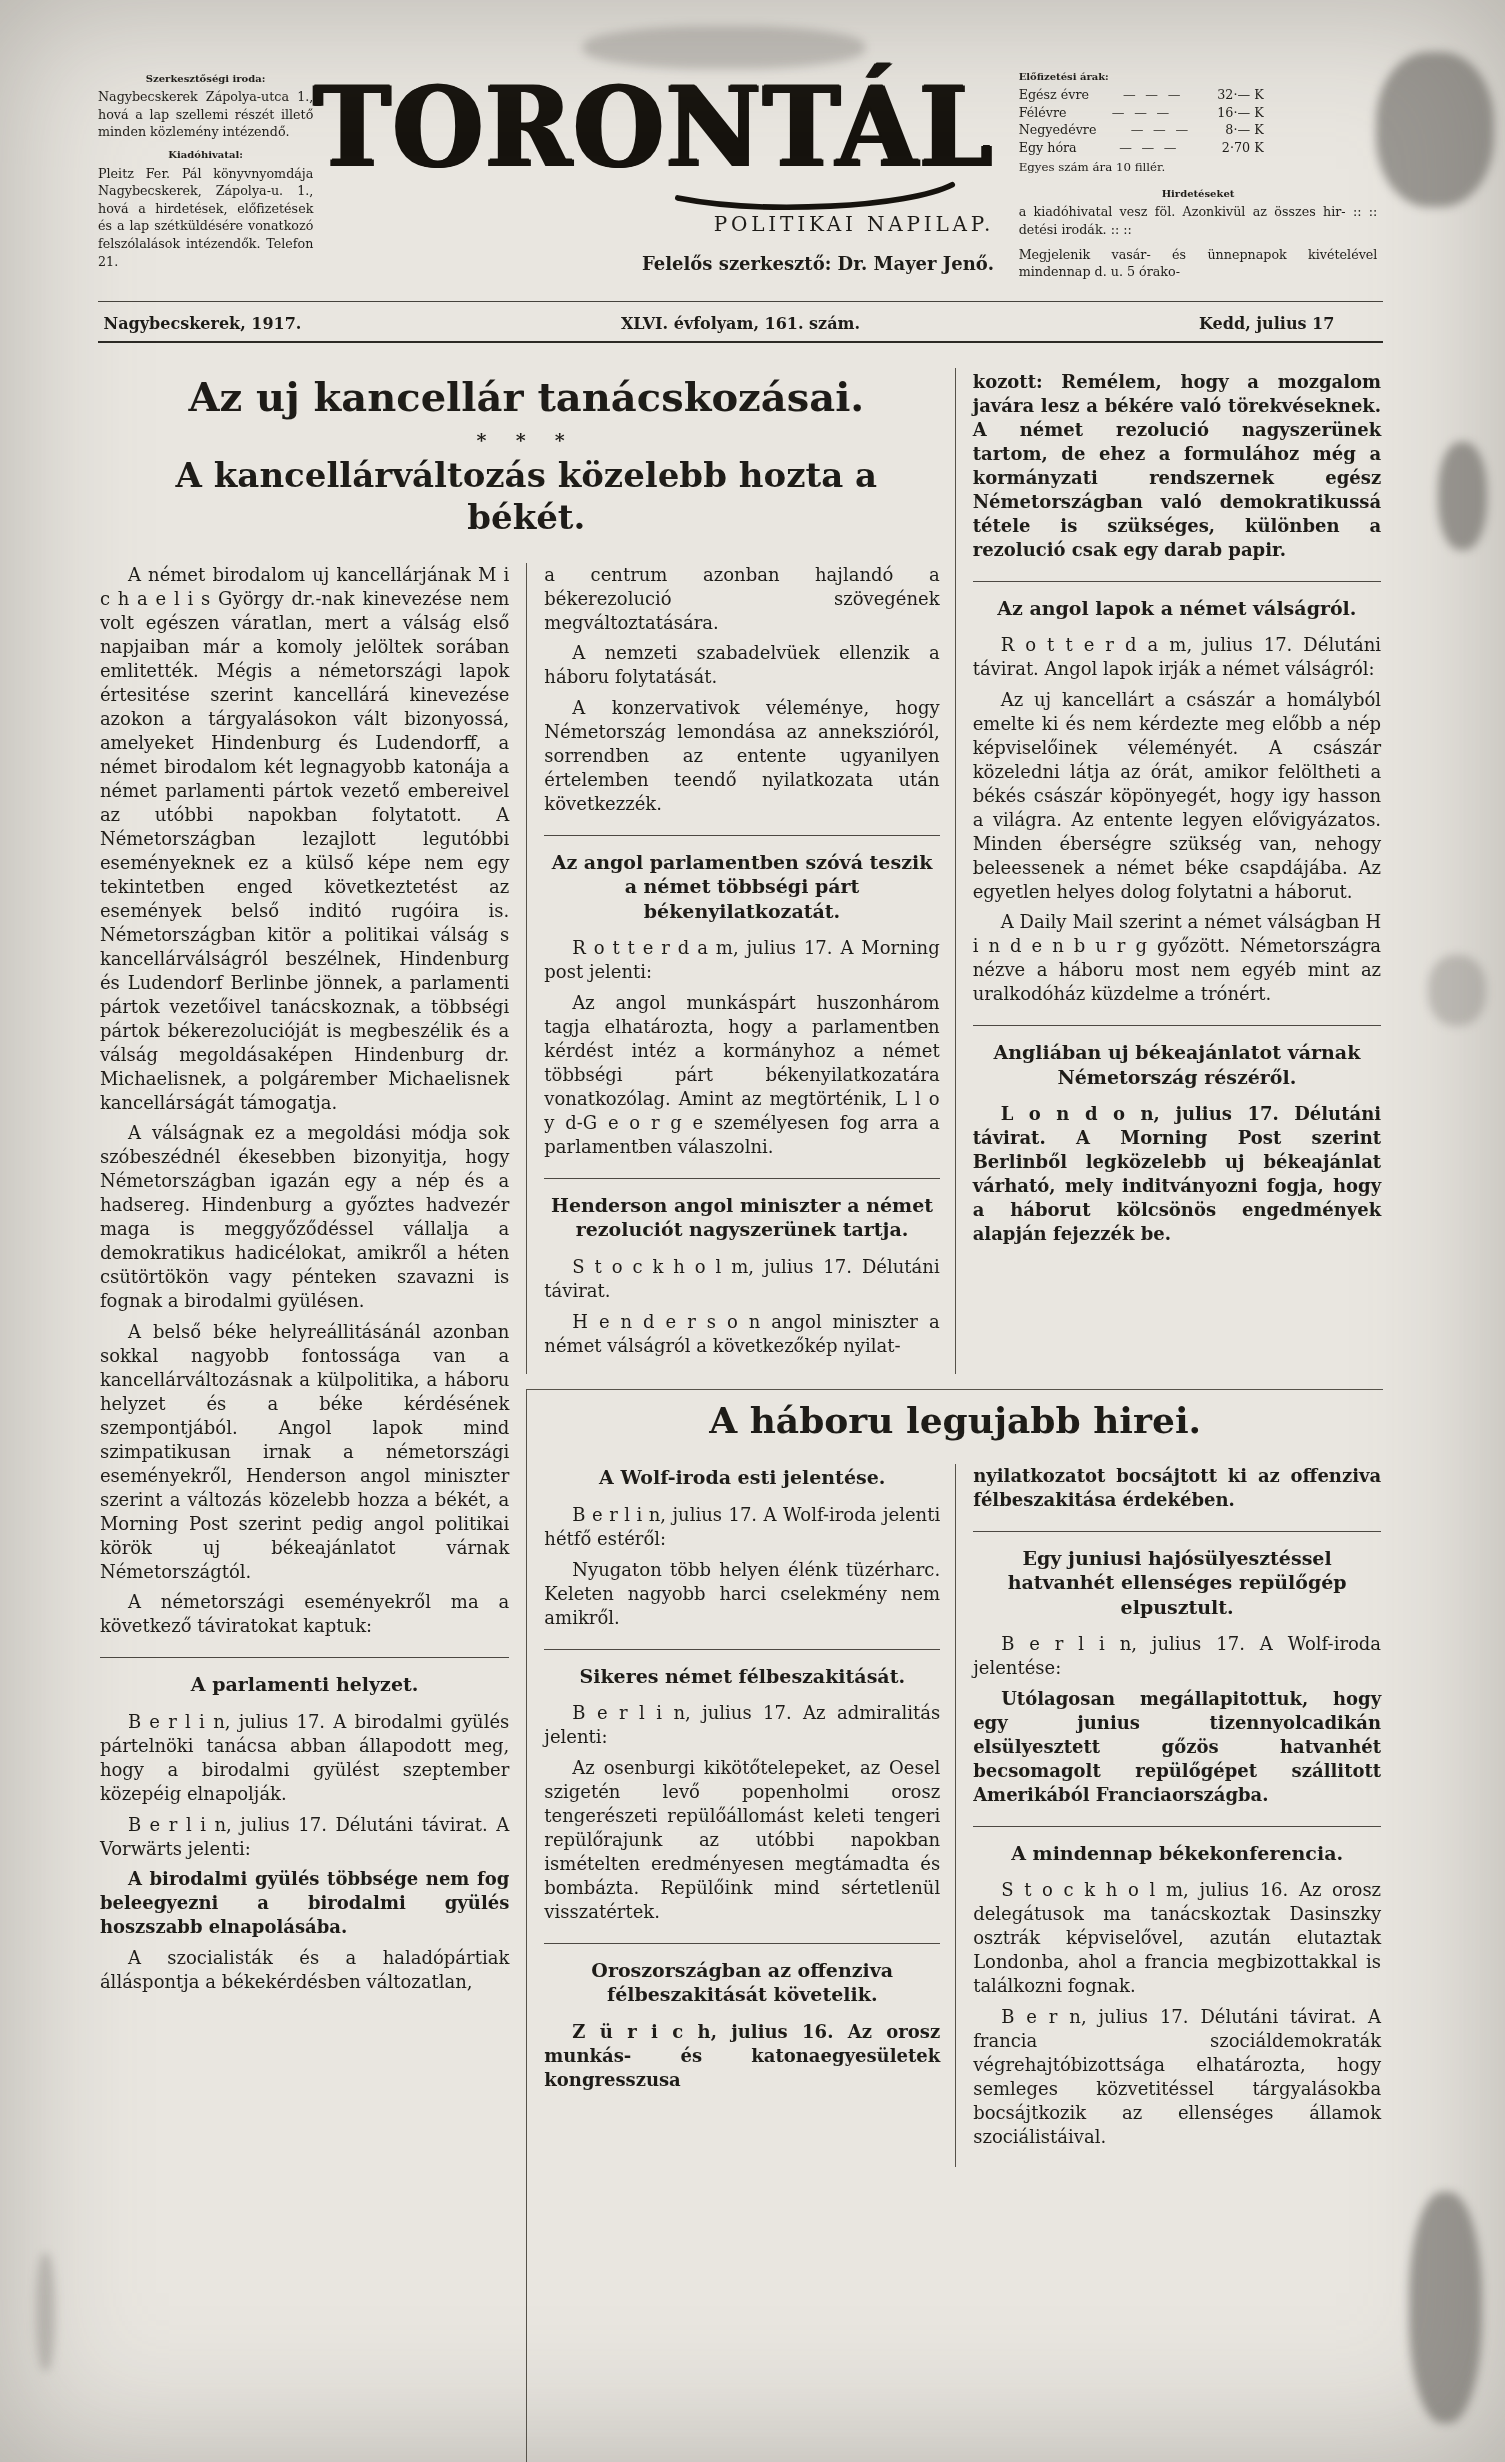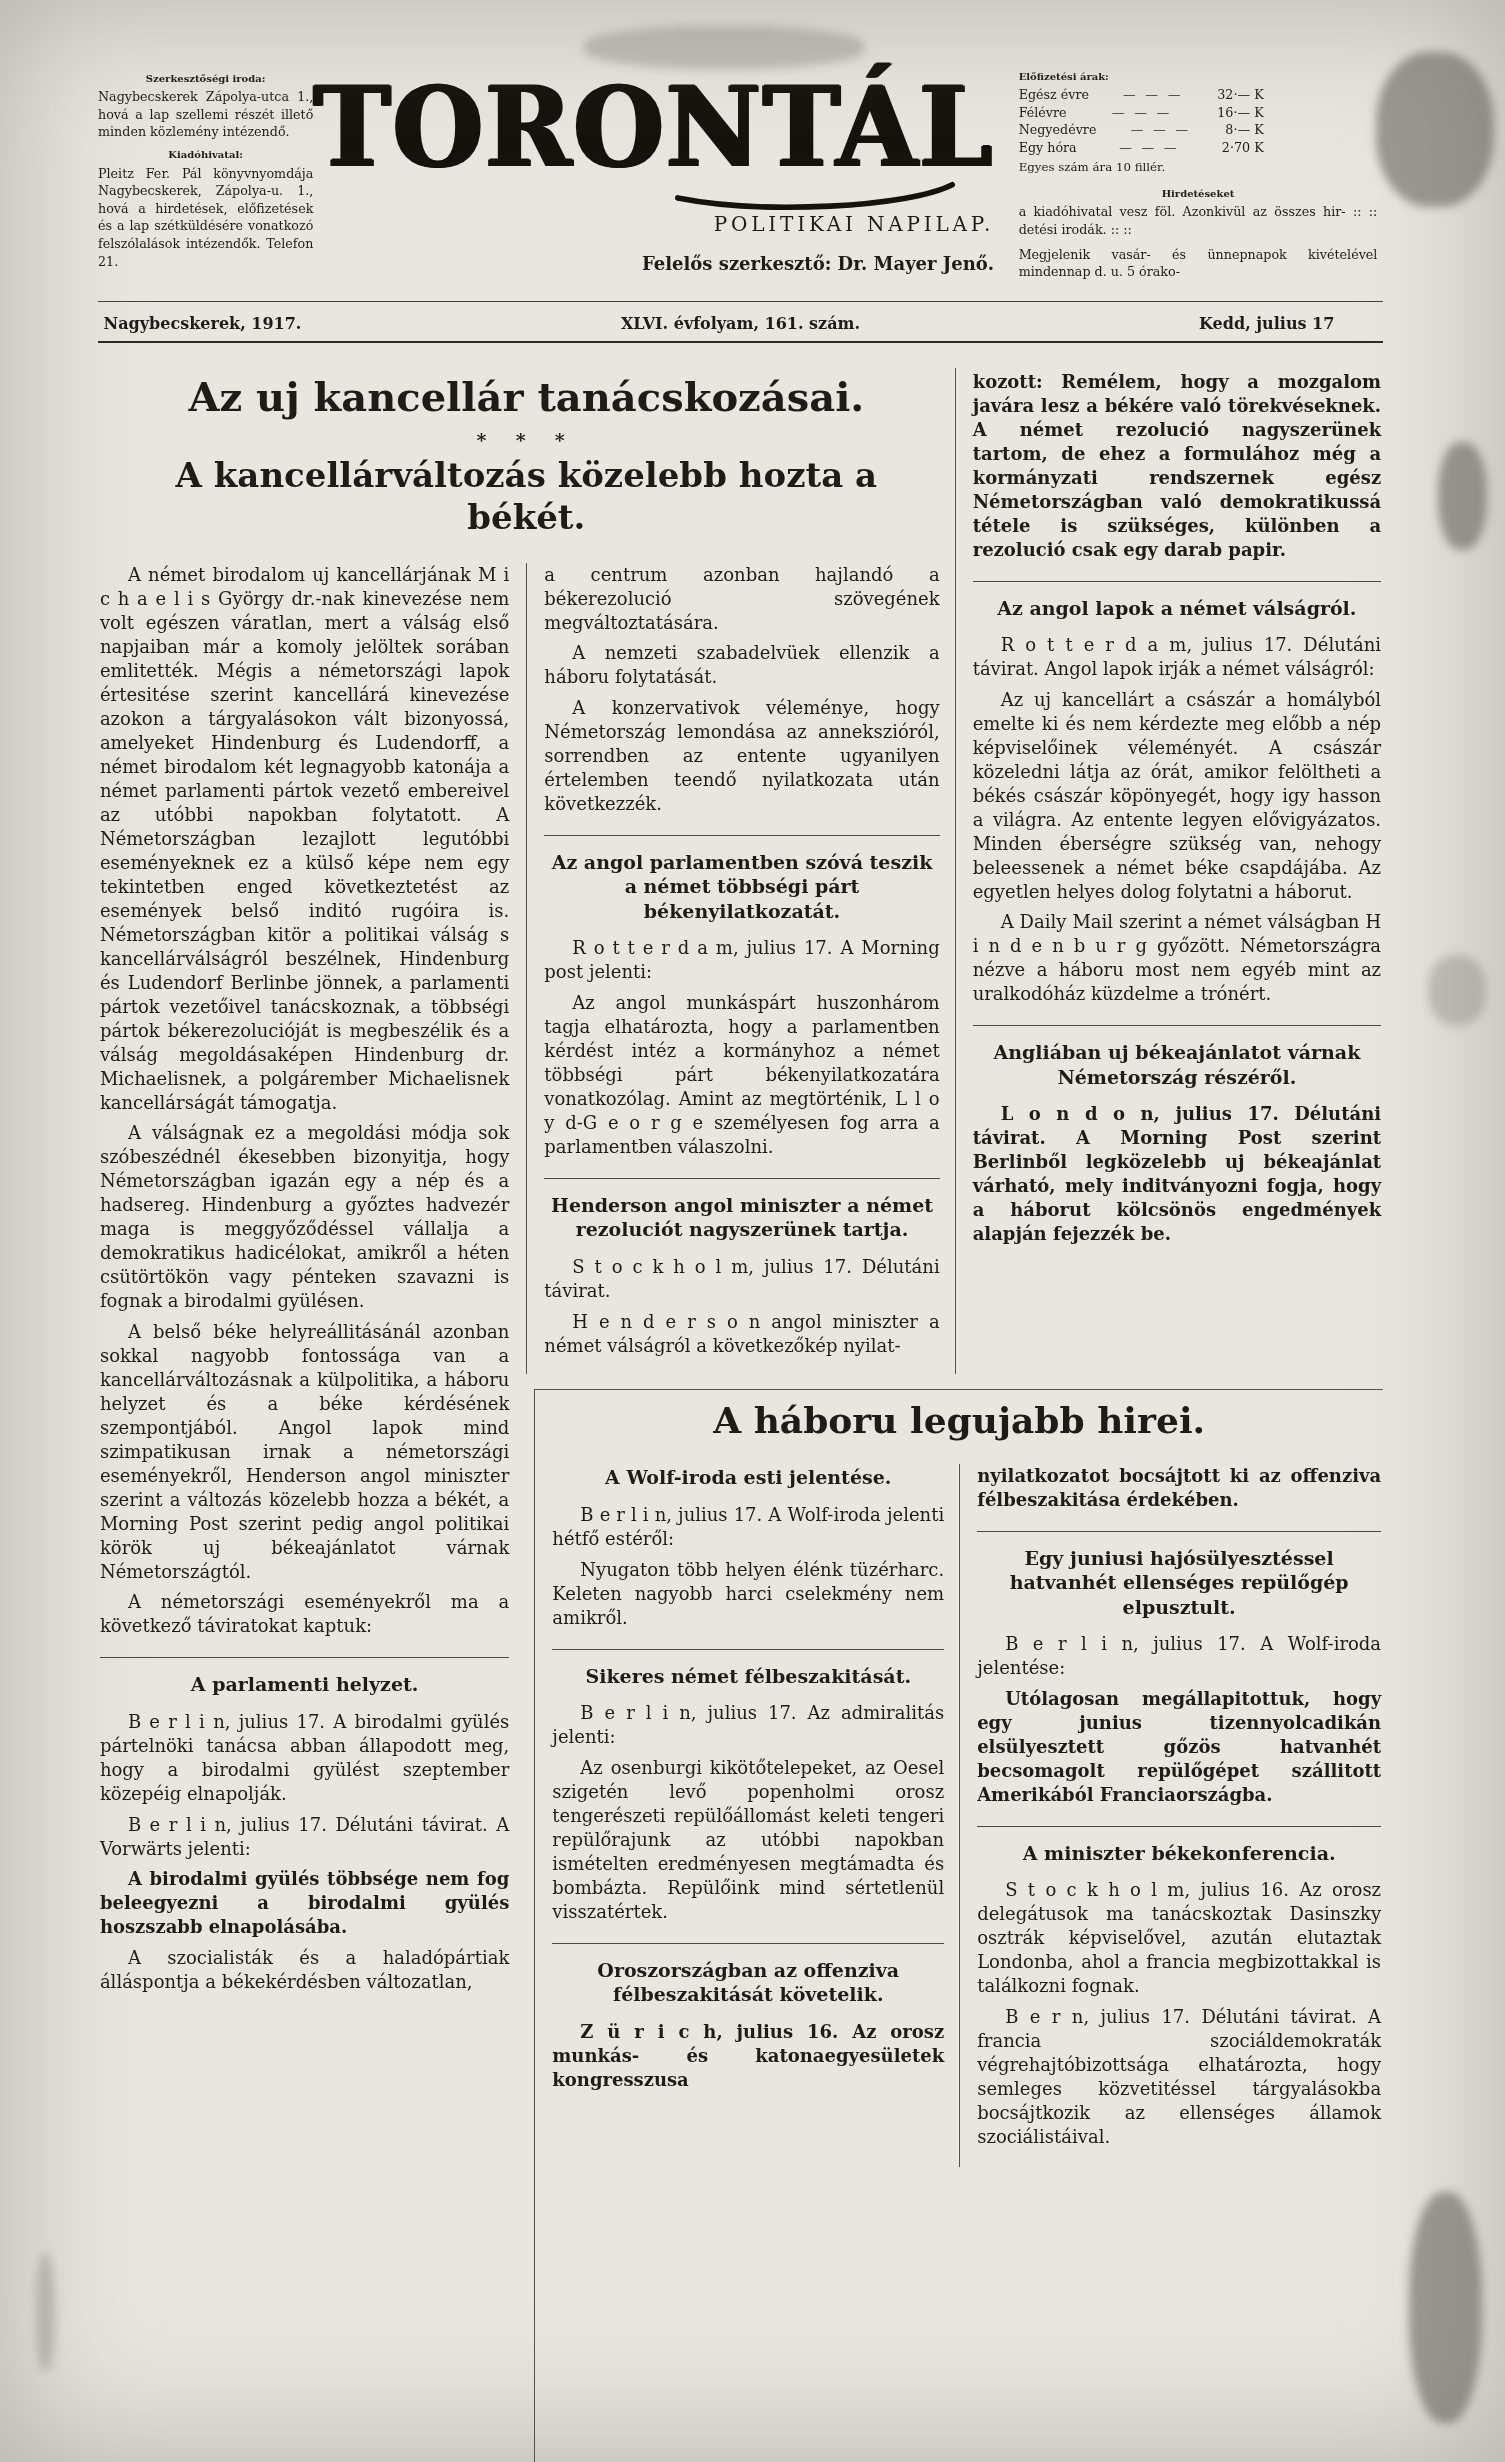--- a/index.html
+++ b/index.html
@@ -86,21 +86,21 @@
   }
   .blk-h::before { content: ""; display: block; border-top: 0.9px solid #4c4842; margin-bottom: 14px; }
   .col .blk-h:first-child { margin-top: 1.9px; }
   .col .blk-h:first-child::before { display: none; }
 
   
   .haboru {
     grid-column: 2 / 4; grid-row: 3;
     border-left: 0.9px solid #56524a;
     border-top: 0.9px solid #56524a;
-    margin-top: 15px;  margin-left: 8px;
+    margin-top: 15px; 
   }
   .haboru-title { text-align: center; font-size: 36px; font-weight: bold; margin: 9.4px 0 22.6px; }
   .haboru-cols { display: grid; grid-template-columns: 1fr 1fr; }
   .hleft { padding: 0 15px 11.3px 17px; }
   .hright { border-left: 0.9px solid #56524a; padding: 0 1.9px 11.3px 17px; }
 </style>
 </head>
 <body>
 
 <div class="smudge light" style="left:583px; top:26px; width:282px; height:43px;"></div>
@@ -217,21 +217,21 @@
             <div class="blk-p">B e r l i n, julius 17. Az admiralitás jelenti:</div>
             <div class="blk-p">Az osenburgi kikötőtelepeket, az Oesel szigetén levő popenholmi orosz tengerészeti repülőállomást keleti tengeri repülőrajunk az utóbbi napokban ismételten eredményesen megtámadta és bombázta. Repülőink mind sértetlenül visszatértek.</div>
             <div class="blk-h">Oroszországban az offenziva félbeszakitását követelik.</div>
             <div class="blk-pb">Z ü r i c h, julius 16. Az orosz munkás- és katonaegyesületek kongresszusa</div>
           </div>
         <div class="col hright">
             <div class="blk-pcb">nyilatkozatot bocsájtott ki az offenziva félbeszakitása érdekében.</div>
             <div class="blk-h">Egy juniusi hajósülyesztéssel hatvanhét ellenséges repülőgép elpusztult.</div>
             <div class="blk-p">B e r l i n, julius 17. A Wolf-iroda jelentése:</div>
             <div class="blk-pb">Utólagosan megállapitottuk, hogy egy junius tizennyolcadikán elsülyesztett gőzös hatvanhét becsomagolt repülőgépet szállitott Amerikából Franciaországba.</div>
-            <div class="blk-h">A miniszter békekonferencia.</div>
+            <div class="blk-h">A mindennap békekonferencia.</div>
             <div class="blk-p">S t o c k h o l m, julius 16. Az orosz delegátusok ma tanácskoztak Dasinszky osztrák képviselővel, azután elutaztak Londonba, ahol a francia megbizottakkal is találkozni fognak.</div>
             <div class="blk-p">B e r n, julius 17. Délutáni távirat. A francia szociáldemokraták végrehajtóbizottsága elhatározta, hogy semleges közvetitéssel tárgyalásokba bocsájtkozik az ellenséges államok szociálistáival.</div>
           </div>
       </div>
     </section>
 
   </main>
 </div>
 
 <div class="vignette"></div>

